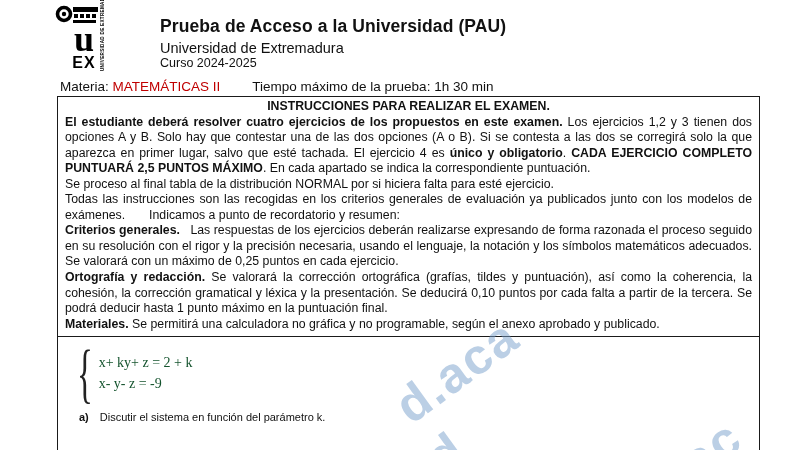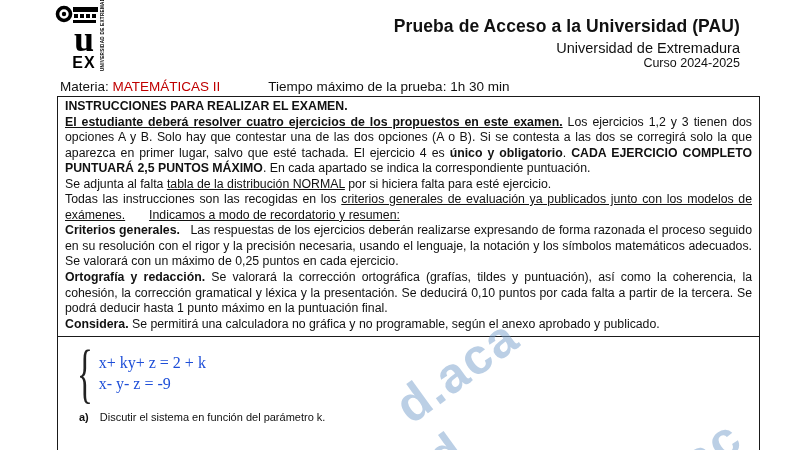--- a/index.html
+++ b/index.html
@@ -4,41 +4,41 @@
 <style>
   *{margin:0;padding:0;box-sizing:border-box}
   html,body{width:800px;height:450px;overflow:hidden}
   body{position:relative;background:#fff;color:#111;font-family:"Liberation Sans",sans-serif;
        --accent:#c00000;--wm-color:rgba(120,159,204,.5)}
   
   .logo{position:absolute;left:55px;top:3px;width:52px;height:70px}
   .logo-vert{position:absolute;left:99px;top:5px;height:66px;font-size:4.6px;font-weight:bold;
              writing-mode:vertical-rl;transform:rotate(180deg);letter-spacing:.3px;color:#000;
              text-align:center;line-height:7px;white-space:nowrap}
-  .header-center{position:absolute;left:140px;top:16px;width:600px;text-align:right}
+  .header-center{position:absolute;left:160px;top:16px;width:600px;text-align:left}
   .h-title{font-size:17.5px;font-weight:bold;letter-spacing:.1px}
   .h-sub{font-size:14.5px;margin-top:3px}
   .h-course{font-size:12.5px;margin-top:0}
   .materia-row{position:absolute;left:60px;top:79px;font-size:13.5px;white-space:nowrap}
   .materia-value{color:var(--accent)}
-  .tiempo{margin-left:48px}
+  .tiempo{margin-left:32px}
   
   .outer-box{position:absolute;left:57px;top:96px;width:703px;height:362px;border:1.6px solid #1a1a1a;background:transparent}
   .instr{padding:2px 7px 0 7px;font-size:12.3px;line-height:15.55px;text-align:justify}
-  .instr .head{font-weight:bold;text-align:left}
+  .instr .head{font-weight:bold;text-align:center}
   .rs-b{font-weight:bold}
-  .rs-u{text-decoration:underline}
+  .rs-u{}
   .rs-i{font-style:italic}
   .exercise{position:absolute;left:0;top:239px;width:100%;border-top:1.6px solid #1a1a1a;padding:5px 7px 0 7px}
   .ex-title{font-size:13.4px}
   .system-row{display:flex;align-items:center;margin-top:1px;font-size:13.4px}
   .system{display:flex;align-items:center;margin-left:4px}
   .brace{font-family:"Liberation Serif",serif;font-size:66px;font-weight:200;line-height:.9;
          transform:scaleX(.5);transform-origin:center;color:#222}
-  .eqs{font-family:"Liberation Serif",serif;font-size:16px;line-height:21px;color:#1d4ed8;margin-left:-2px}
+  .eqs{font-family:"Liberation Serif",serif;font-size:14px;line-height:21px;color:#14532d;margin-left:-2px}
   .item-a{margin-top:9px;padding-left:14px;font-size:11px}
   .item-label{font-weight:bold;margin-right:11px}
   
   .wm{position:absolute;z-index:3;pointer-events:none;font-weight:bold;font-size:50px;
       letter-spacing:2px;color:var(--wm-color);transform:rotate(-36deg);white-space:nowrap}
   .wm1{left:388px;top:342px}
   .wm2{left:430px;top:424px}
   .wm3{left:682px;top:420px}
 </style>
 </head>
@@ -68,25 +68,25 @@
 
 <div class="materia-row">
   <span>Materia: </span><span class="materia-value">MATEMÁTICAS II</span><span class="tiempo">Tiempo máximo de la prueba: 1h 30 min</span>
 </div>
 
 <div class="outer-box">
 
   <div class="instr">
     <p class="head">INSTRUCCIONES PARA REALIZAR EL EXAMEN.</p>
     <p><span class="rs-b rs-u">El estudiante deberá resolver cuatro ejercicios de los propuestos en este examen.</span><span> Los ejercicios 1,2 y 3 tienen dos opciones A y B. Solo hay que contestar una de las dos opciones (A o B). Si se contesta a las dos se corregirá solo la que aparezca en primer lugar, salvo que esté tachada. El ejercicio 4 es </span><span class="rs-b">único y obligatorio</span><span>. </span><span class="rs-b">CADA EJERCICIO COMPLETO PUNTUARÁ 2,5 PUNTOS MÁXIMO</span><span>. En cada apartado se indica la correspondiente puntuación.</span></p>
-    <p><span>Se adjunta al falta </span><span class="rs-u">tabla de la distribución NORMAL</span><span> por si hiciera falta para esté ejercicio.</span></p>
-    <p><span>Todas las instrucciones son las recogidas en los </span><span class="rs-u">criterios generales de evaluación ya publicados junto con los modelos de exámenes.</span><span>&nbsp;&nbsp;&nbsp;&nbsp;&nbsp;&nbsp; </span><span class="rs-u">Indicamos a modo de recordatorio y resumen:</span></p>
+    <p><span>Se proceso al final </span><span class="rs-u">tabla de la distribución NORMAL</span><span> por si hiciera falta para esté ejercicio.</span></p>
+    <p><span>Todas las instrucciones son las recogidas en los </span><span class="rs-u">criterios generales de evaluación ya publicados junto con los modelos de exámenes.</span><span>&nbsp;&nbsp;&nbsp;&nbsp;&nbsp;&nbsp; </span><span class="rs-u">Indicamos a punto de recordatorio y resumen:</span></p>
     <p><span class="rs-b">Criterios generales.</span><span>&nbsp;&nbsp; Las respuestas de los ejercicios deberán realizarse expresando de forma razonada el proceso seguido en su resolución con el rigor y la precisión necesaria, usando el lenguaje, la notación y los símbolos matemáticos adecuados. Se valorará con un máximo de 0,25 puntos en cada ejercicio.</span></p>
     <p><span class="rs-b">Ortografía y redacción.</span><span> Se valorará la corrección ortográfica (grafías, tildes y puntuación), así como la coherencia, la cohesión, la corrección gramatical y léxica y la presentación. Se deducirá 0,10 puntos por cada falta a partir de la tercera. Se podrá deducir hasta 1 punto máximo en la puntuación final.</span></p>
-    <p><span class="rs-b">Considera.</span><span> Se permitirá una calculadora no gráfica y no programable, según el anexo aprobado y publicado.</span></p>
+    <p><span class="rs-b">Materiales.</span><span> Se permitirá una calculadora no gráfica y no programable, según el anexo aprobado y publicado.</span></p>
   </div>
 
   <div class="exercise">
     <div class="system-row">
       <div class="system">
         <span class="brace">{</span>
         <div class="eqs">
           <div>x+ ky+ z = 2 + k</div>
           <div>x- y- z = -9</div>
         </div>

